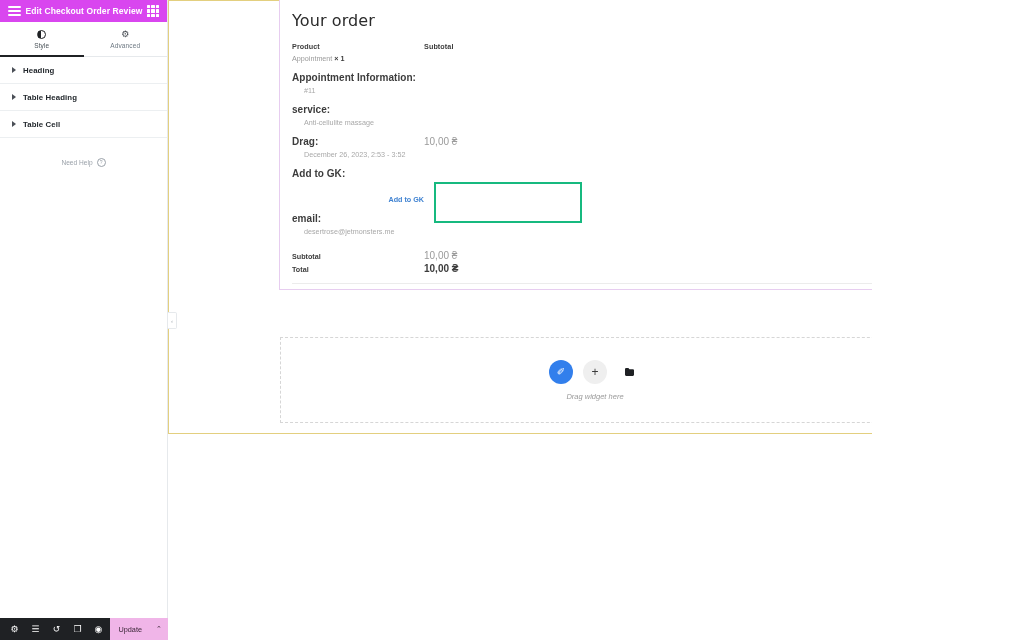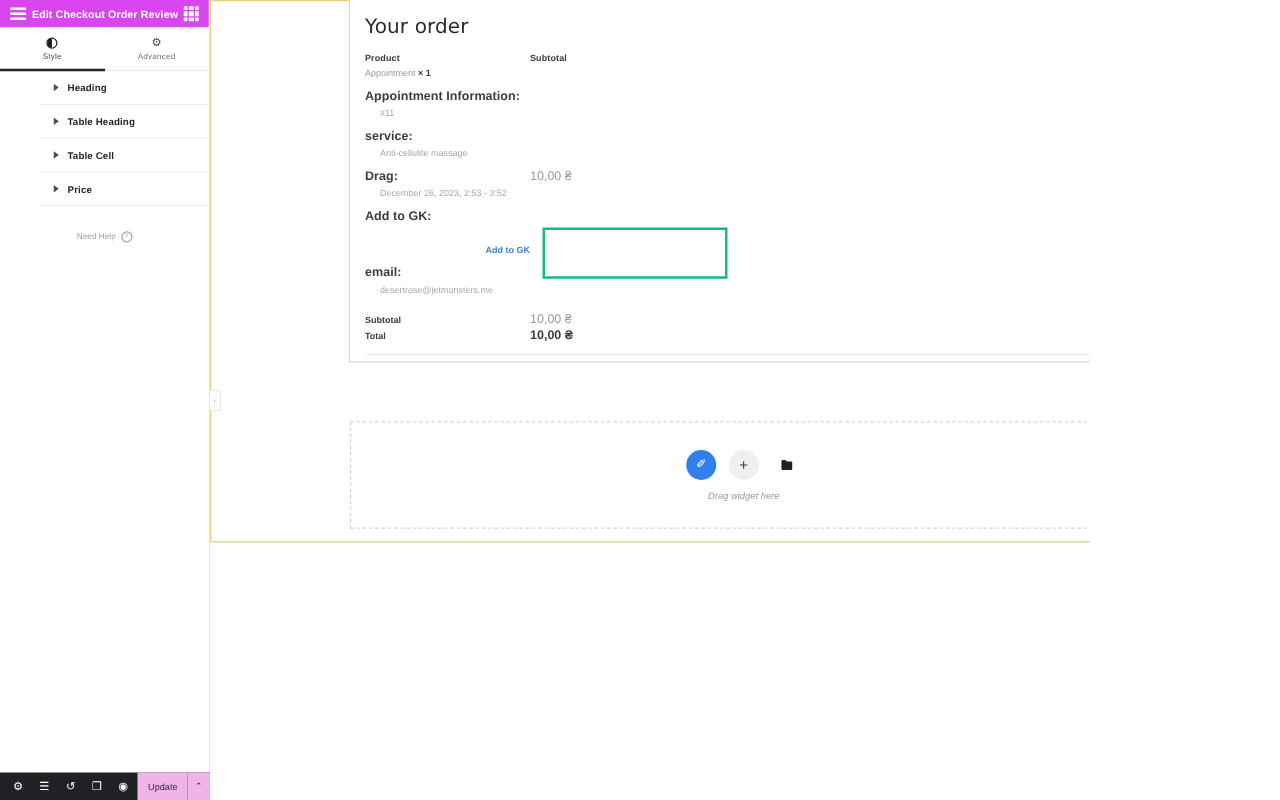--- a/index.html
+++ b/index.html
@@ -117,21 +117,20 @@
   
   .panel-sections { background: #fff; }
   .panel-section {
     height: 27px;
     display: flex;
     align-items: center;
     padding-left: 12px;
     border-bottom: 1px solid #eceff1;
     cursor: pointer;
     box-sizing: border-box;
-    margin-left: 31px;
   }
   .panel-section .caret {
     width: 0; height: 0;
     border-top: 3px solid transparent;
     border-bottom: 3px solid transparent;
     border-left: 4px solid #4a4f57;
     margin-right: 7px;
   }
   .panel-section .sec-label {
     font-size: 7.8px;
@@ -434,24 +433,20 @@
       <span class="sec-label">Heading</span>
     </div>
     <div class="panel-section">
       <span class="caret"></span>
       <span class="sec-label">Table Heading</span>
     </div>
     <div class="panel-section">
       <span class="caret"></span>
       <span class="sec-label">Table Cell</span>
     </div>
-    <div class="panel-section">
-      <span class="caret"></span>
-      <span class="sec-label">Price</span>
-    </div>
   </div>
 
   <div class="need-help">
     <span class="nh-label">Need Help</span>
     <span class="nh-circle">?</span>
   </div>
 </div>
 
 <div class="panel-collapse">‹</div>
 

